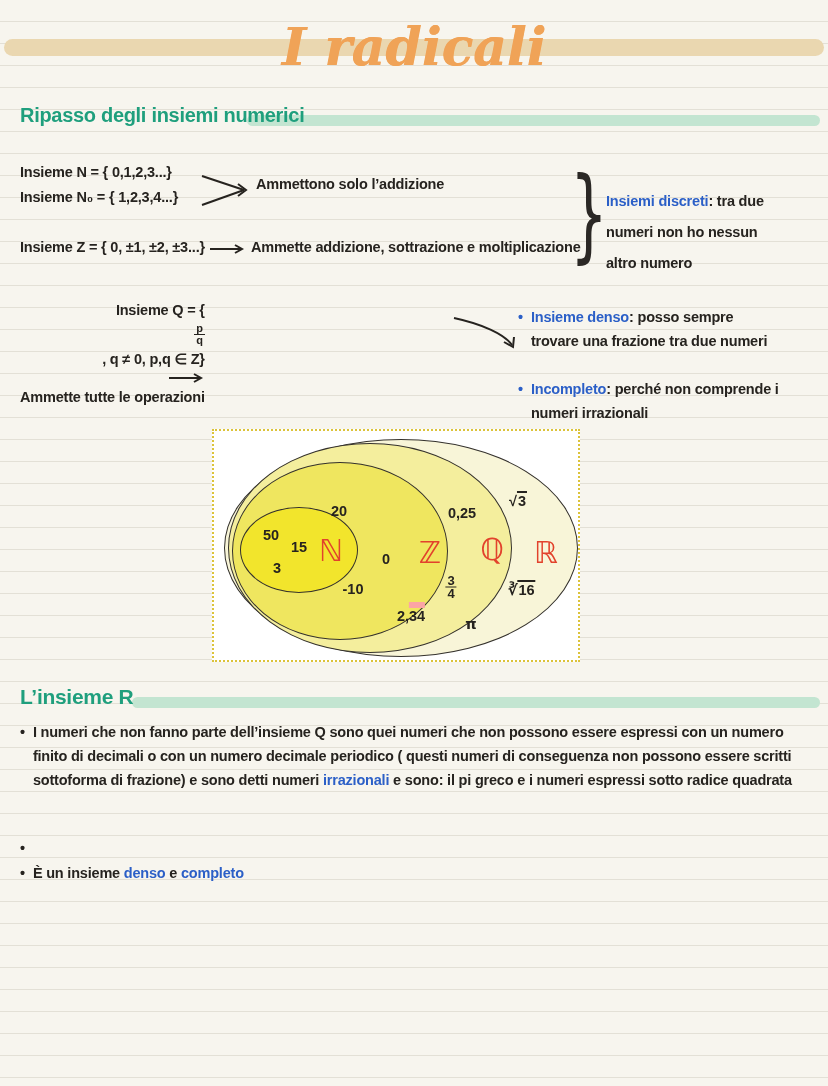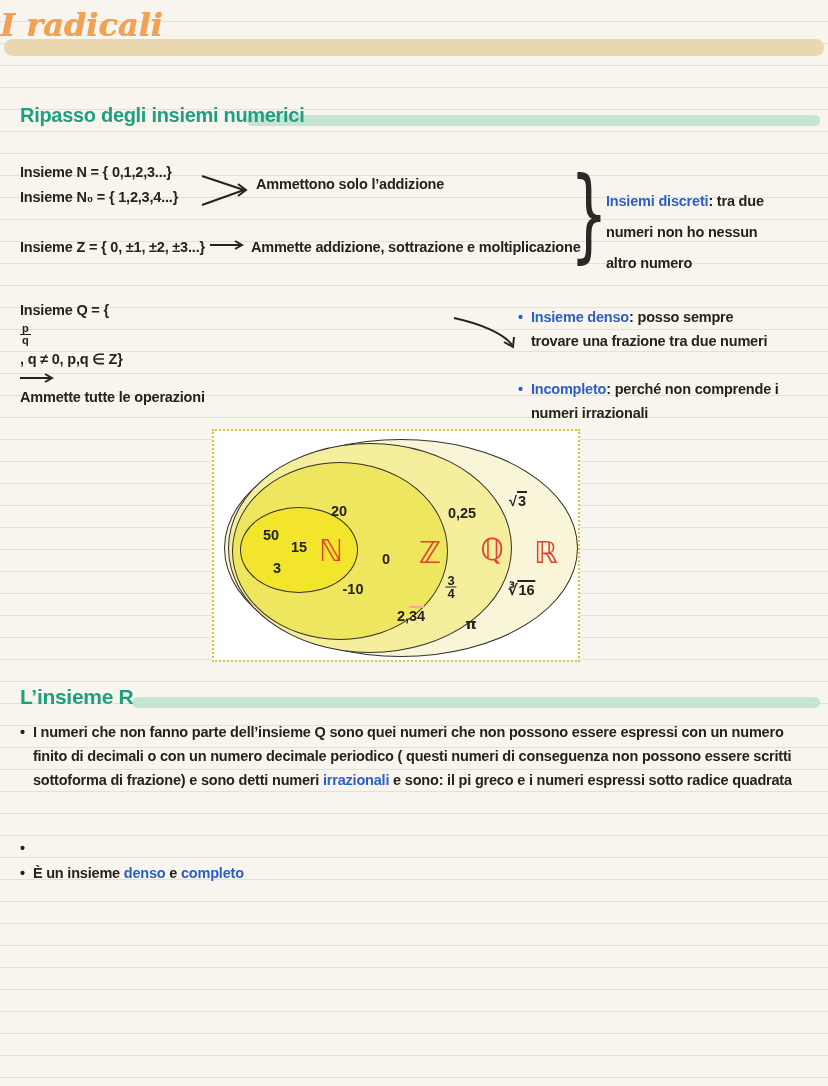--- a/index.html
+++ b/index.html
@@ -18,59 +18,59 @@
   }
   .hand{font-family:"Liberation Sans",sans-serif;font-weight:700;
         font-size:14.5px;letter-spacing:-0.2px;color:#26231f;}
   .abs{position:absolute;}
   .blue{color:#2b5fc7;}
   .teal{color:#1f9f7d;}
 
   
   .title-band{position:absolute;left:4px;right:4px;top:39px;height:17px;
               background:#ead7b0;border-radius:9px;}
-  .page-title{position:absolute;top:6px;left:0;width:100%;
+  .page-title{position:absolute;top:16px;left:0;width:100%;text-align:center;
               font-family:"DejaVu Serif",serif;font-style:italic;font-weight:700;
-              font-size:32px;color:#f0a357;text-shadow:0.5px 0 0 #f0a357;}
+              font-size:52px;color:#f0a357;text-shadow:0.5px 0 0 #f0a357;}
 
   
   .sec-head{font-size:20px;font-weight:700;letter-spacing:-0.3px;}
   .head-band{position:absolute;height:11px;border-radius:6px;background:#c3e5d1;}
 
   
   .larrow{display:inline-block;vertical-align:middle;}
   .larrow line,.larrow path{stroke:#26231f;stroke-width:2;fill:none;}
   .conn line,.conn path{stroke:#26231f;stroke-width:2;fill:none;}
 
   .brace{position:absolute;font-family:"DejaVu Sans",sans-serif;font-weight:400;
          font-size:96px;line-height:100px;color:#2b2825;
          transform:scaleX(0.62) scaleY(1.05);transform-origin:top left;}
 
-  .row{display:flex;align-items:flex-start;gap:5px;white-space:nowrap;}
+  .row{display:flex;align-items:flex-end;gap:5px;white-space:nowrap;}
 
   .frac{display:inline-flex;flex-direction:column;align-items:center;
         font-size:11px;line-height:11px;font-weight:700;}
   .frac .num{border-bottom:1.5px solid #26231f;padding:0 2px;}
 
   .bullet-item{display:flex;gap:8px;align-items:flex-start;}
   .bullet-mark{flex:0 0 auto;font-weight:700;}
 
   
   .venn-box{position:absolute;left:212px;top:429px;width:368px;height:233px;
             background:#ffffff;border:2.5px dotted #dcc33a;box-sizing:border-box;}
   .ell{position:absolute;border:1.5px solid #34312c;border-radius:50%;box-sizing:border-box;}
   .ell-r{left:10px;top:8px;width:354px;height:218px;background:#f8f5d8;}
   .ell-q{left:14px;top:12px;width:284px;height:210px;background:#f4ee9d;}
   .ell-z{left:18px;top:31px;width:216px;height:178px;background:#efe65f;}
   .ell-n{left:26px;top:76px;width:118px;height:86px;background:#f2e52c;}
   .vitem{position:absolute;transform:translate(-50%,-50%);font-weight:700;
          font-size:14.5px;white-space:nowrap;}
   .vlabel{position:absolute;transform:translate(-50%,-50%);
           font-family:"DejaVu Sans",sans-serif;font-size:30px;color:#e2422c;}
-  .ovl{border-top:2px solid #fca5a5;}
+  .ovl{border-top:6px solid #fca5a5;}
   .rad .rad-val{border-top:2px solid #26231f;padding:0 1px;}
   .vfrac{font-size:13px;line-height:12px;}
 
   .para{line-height:24px;font-size:14.5px;font-weight:700;letter-spacing:-0.2px;}
 </style>
 </head>
 <body>
 
 <div class="page">
 

